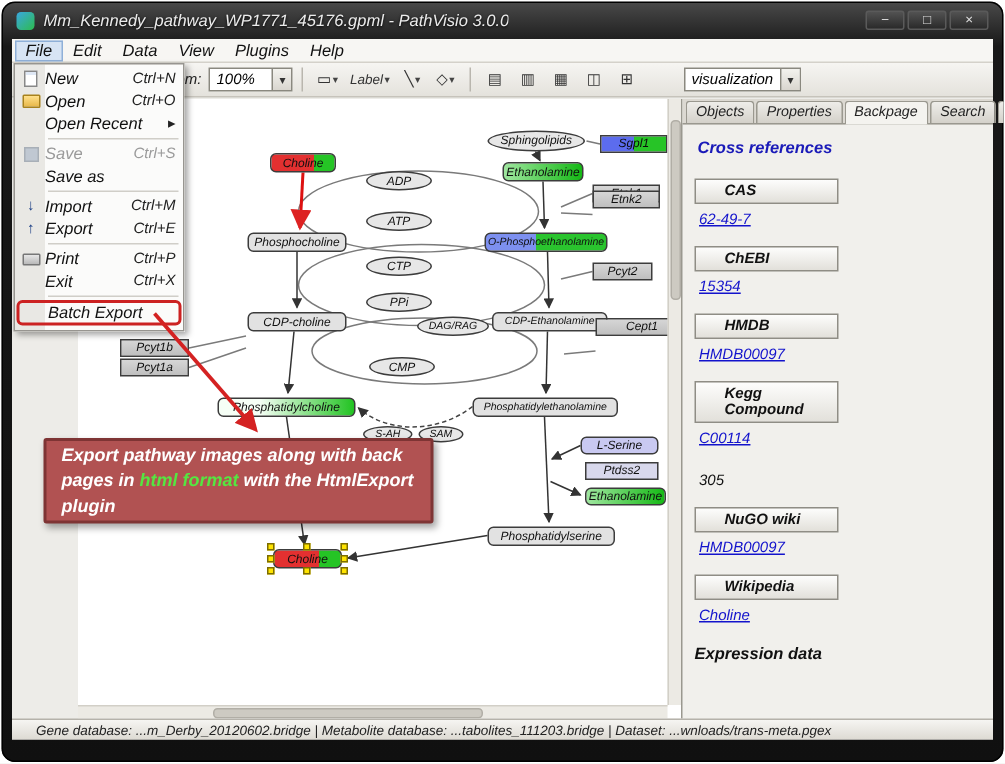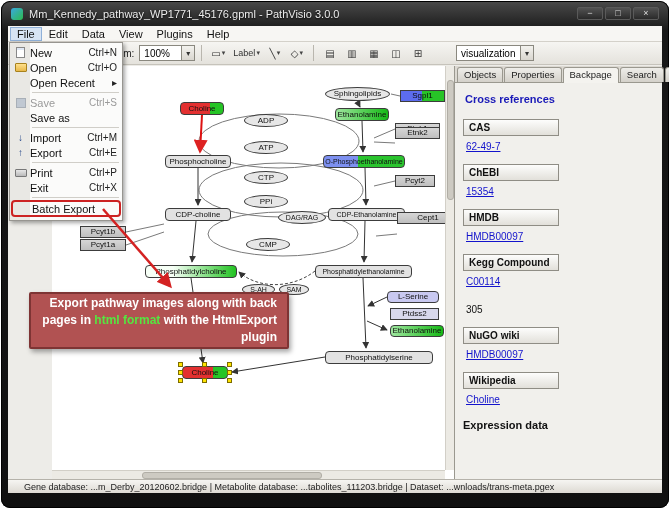--- a/index.html
+++ b/index.html
@@ -1,20 +1,20 @@
 <!DOCTYPE html>
 <html><head>
 <meta charset="utf-8">
 <style>
   * { margin:0; padding:0; box-sizing:border-box; }
   body { width:670px; height:509px; background:#ffffff; font-family:"Liberation Sans","DejaVu Sans",sans-serif; }
   .stage { position:relative; width:670px; height:509px; }
 
   
-  .window { position:absolute; inset:1px; border-radius:9px; background:linear-gradient(#4a4a4a,#181818 30px,#101010); overflow:hidden; box-shadow:0 0 0 1px #000 inset; }
+  .window { position:absolute; inset:1px; border-radius:9px; background:linear-gradient(#4a4a4a,#181818 30px,#101010); overflow:hidden; box-shadow:0 0 0 1px #000 inset;font-style:italic; }
   .titlebar { position:absolute; top:0; left:0; right:0; height:25px; display:flex; align-items:center; padding:0 10px; color:#ececec; }
   .app-icon { width:12px; height:12px; border-radius:3px; background:linear-gradient(135deg,#3aa8e0,#2dbb4e); margin-right:6px; flex:0 0 auto; }
   .title { font-size:11px; text-shadow:0 1px 2px #000; white-space:nowrap; overflow:hidden; }
   .winbtns { margin-left:auto; display:flex; gap:2px; }
   .wbtn { width:26px; height:13px; border:1px solid #5a5a5a; border-radius:2px; background:linear-gradient(#525252,#2a2a2a); color:#ddd; font-size:9px; line-height:11px; text-align:center; cursor:default; }
 
   
   .app { position:absolute; left:7px; right:7px; top:25px; bottom:15px; background:#edece8; }
 
   .menubar { height:16px; background:#f7f6f3; border-bottom:1px solid #d4d1ca; display:flex; align-items:center; padding-left:2px; }
@@ -68,41 +68,41 @@
   .sel-wrap { position:absolute; }
   .hndl { position:absolute; width:5px; height:5px; background:#ffe400; border:1px solid #7c6c00; }
 
   
   .panel { width:208px; flex:0 0 auto; border-left:1px solid #9a988f; background:#f1f0ec; display:flex; flex-direction:column; }
   .tabs { height:17px; display:flex; align-items:flex-end; background:#dcd9d2; padding:2px 2px 0 2px; border-bottom:1px solid #9a988f; }
   .tab { font-size:9.5px; padding:1px 6px 2px; background:linear-gradient(#eeede9,#d4d1ca); border:1px solid #9a988f; border-bottom:none; border-radius:3px 3px 0 0; margin-right:1px; color:#222; }
   .tab.active { background:#f4f3ef; position:relative; top:1px; padding-bottom:3px;text-align:center; }
   .pbody { flex:1; padding:6px 8px; overflow:hidden; }
   .pheading { color:#1a1ab8; font-weight:bold; font-size:11px; margin:4px 0 14px 2px; }
-  .sechead { width:96px; padding:2px 5px; font-size:10px; font-weight:bold; color:#111; background:linear-gradient(#fdfdfc,#e2e0da); border:1px solid #8f8d85; }
+  .sechead { width:96px; padding:2px 19px; font-size:10px; font-weight:bold; color:#111; background:linear-gradient(#fdfdfc,#e2e0da); border:1px solid #8f8d85; }
   .seclink { display:inline-block; margin:5px 0 12px 3px; font-size:10px; color:#1313cc; text-decoration:underline; cursor:pointer; }
   .secval { display:inline-block; margin:5px 0 12px 3px; font-size:10px; color:#111; }
   .pfooter { font-weight:bold; font-size:11px; color:#111; margin-top:2px; }
 
   
   .statusbar { position:absolute; left:0; right:0; bottom:0; height:14px; background:linear-gradient(#f6f5f2,#dddad3); border-top:1px solid #b5b2aa; font-size:9px; color:#222; display:flex; align-items:center; padding-left:16px; white-space:nowrap; overflow:hidden; }
 
   
   .filemenu { position:absolute; left:1px; top:16px; width:114px; background:linear-gradient(90deg,#e9e8e4 0 20px,#fbfbfa 20px); border:1px solid #979590; box-shadow:2px 2px 4px rgba(0,0,0,.35); z-index:55; padding:2px 1px; }
   .mi { display:flex; align-items:center; height:15px; font-size:11px; color:#111; padding-right:4px; }
   .mi .gut { width:19px; display:flex; align-items:center; justify-content:center; flex:0 0 auto; }
   .mi .lbl { flex:1; white-space:nowrap; }
   .mi .sc { font-size:10px; color:#222; margin-left:6px; }
   .mi.disabled .lbl, .mi.disabled .sc { color:#9a9a9a; }
   .mi.disabled .ic-floppy { opacity:.45; }
   .msep { height:1px; background:#d0cec8; margin:2px 2px 2px 21px; }
   .mi.hl { border:2px solid #cc2222; border-radius:4px; height:17px; margin:1px 0; }
 
   
-  .callout { position:absolute; left:21px; top:266px; width:260px; height:57px; background:#b15252; border:2px solid #7e3434; border-radius:2px; box-shadow:2px 3px 5px rgba(0,0,0,.35); color:#fff; font-weight:bold; font-size:12px; line-height:1.4; text-align:right; display:flex; align-items:center; justify-content:center; padding:4px 10px; z-index:50; }
+  .callout { position:absolute; left:21px; top:266px; width:260px; height:57px; background:#b15252; border:2px solid #7e3434; border-radius:2px; box-shadow:2px 3px 5px rgba(0,0,0,.35); color:#fff; font-weight:bold; font-size:12px; line-height:1.4; text-align:left; display:flex; align-items:center; justify-content:center; padding:4px 10px; z-index:50; }
   .callout .inner { display:inline; }
   .seg { color:#fff; }
   .seg.hl { color:#55e641; }
   .overlay { position:absolute; left:0; top:0; pointer-events:none; z-index:60; }
 </style>
 </head>
 <body>
 
 <div class="stage">
  <div class="window">
@@ -240,21 +240,21 @@
         <div class="nd ell" style="left:194px;top:172px;width:44px;height:13px">CMP</div>
         <div class="nd gene" style="left:28px;top:160px;width:46px;height:12px">Pcyt1b</div>
         <div class="nd gene" style="left:28px;top:173px;width:46px;height:12px">Pcyt1a</div>
         <div class="nd met whitegreen" style="left:93px;top:199px;width:92px;height:13px">Phosphatidylcholine</div>
         <div class="nd met tiny" style="left:263px;top:199px;width:97px;height:13px">Phosphatidylethanolamine</div>
         <div class="nd ell ell-sm" style="left:190px;top:218px;width:33px;height:11px">S-AH</div>
         <div class="nd ell ell-sm" style="left:227px;top:218px;width:30px;height:11px">SAM</div>
         <div class="nd met lav" style="left:335px;top:225px;width:52px;height:12px">L-Serine</div>
         <div class="nd gene lav2" style="left:338px;top:242px;width:49px;height:12px">Ptdss2</div>
         <div class="nd met green" style="left:338px;top:259px;width:54px;height:12px">Ethanolamine</div>
-        <div class="nd met" style="left:273px;top:285px;width:108px;height:13px">Phosphatidylserine</div>
+        <div class="nd met" style="left:273px;top:285px;width:85px;height:13px">Phosphatidylserine</div>
 
         <div class="sel-wrap" style="left:130px;top:300px;width:46px;height:13px">
           <div class="nd met redgreen" style="left:0;top:0;width:46px;height:13px">Choline</div>
           <div class="hndl" style="left:-4px;top:-4px"></div>
           <div class="hndl" style="left:20px;top:-4px"></div>
           <div class="hndl" style="right:-4px;top:-4px"></div>
           <div class="hndl" style="left:-4px;top:4px"></div>
           <div class="hndl" style="right:-4px;top:4px"></div>
           <div class="hndl" style="left:-4px;bottom:-4px"></div>
           <div class="hndl" style="left:20px;bottom:-4px"></div>

